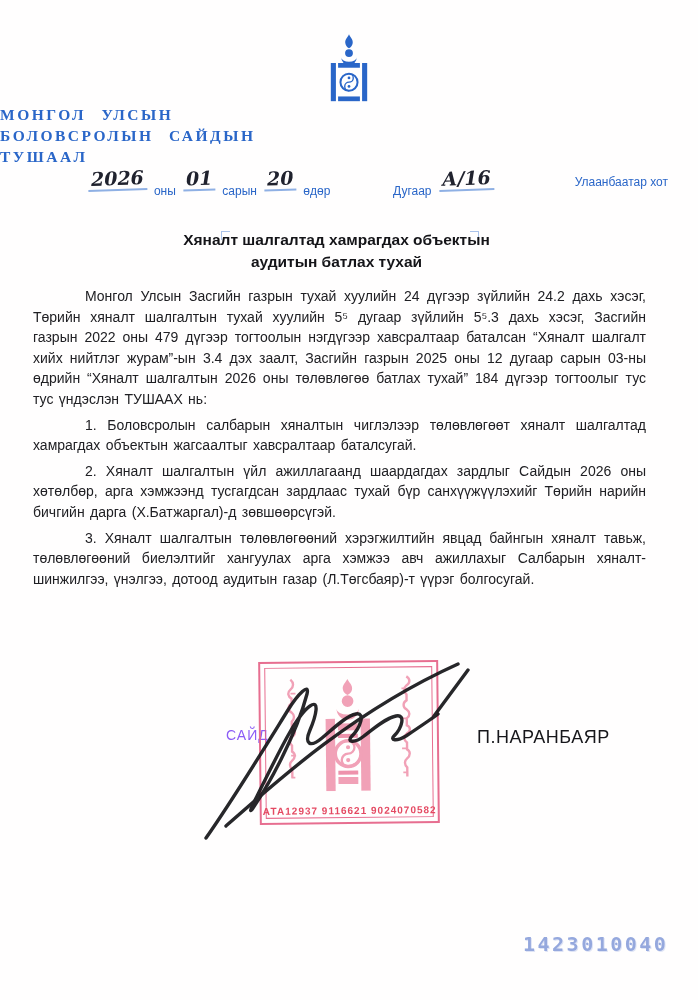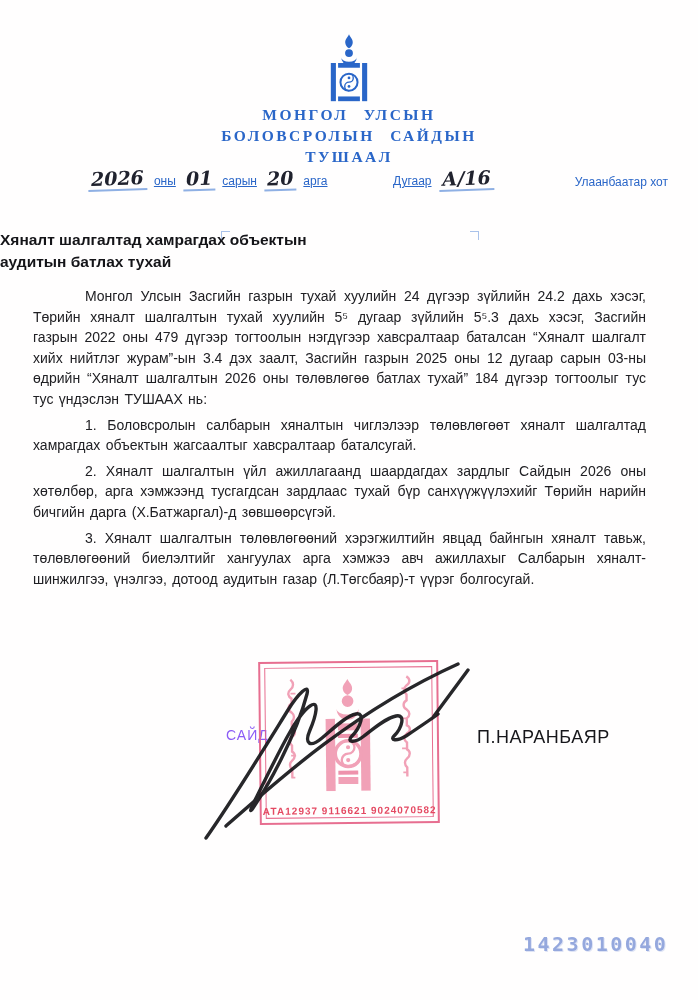--- a/index.html
+++ b/index.html
@@ -15,40 +15,40 @@
   *{margin:0;padding:0;box-sizing:border-box;}
   html,body{background:#ffffff;}
   .page{
     position:relative;width:698px;height:1000px;background:#fffefe;
     font-family:"Liberation Sans",sans-serif;color:var(--text-black);
     overflow:hidden;
   }
   
   .emblem{position:absolute;top:33px;left:329px;width:40px;height:70px;}
   .org-title{
-    position:absolute;top:104px;left:0;width:698px;text-align:center;
+    position:absolute;top:104px;left:0;width:698px;text-align:left;
     color:var(--header-blue);font-family:"Liberation Serif",serif;
     font-weight:bold;font-size:15.5px;line-height:21px;letter-spacing:2.5px;word-spacing:9px;
   }
   
   .dateline{position:absolute;top:167px;left:0;width:698px;height:30px;font-size:12px;color:var(--header-blue);}
   .dl-left{position:absolute;left:88px;top:0;white-space:nowrap;}
   .dl-num{position:absolute;left:393px;top:0;white-space:nowrap;}
   .dl-city{position:absolute;right:30px;top:8px;white-space:nowrap;text-align:right;}
   .hw{
     display:inline-block;text-align:center;vertical-align:baseline;
     font-family:"DejaVu Serif",serif;font-style:italic;font-weight:bold;
     font-size:19px;color:var(--ink-black);
     border-bottom:2px solid var(--underline-blue);
     transform:rotate(-2deg);padding:0 3px 0 3px;line-height:22px;
   }
-  .dl-lbl{display:inline-block;margin:0 7px;position:relative;top:0;text-decoration:underline;}
+  .dl-lbl{display:inline-block;margin:0 7px;position:relative;top:10px;}
   
   .decree-title{
-    position:absolute;top:229px;left:0;width:673px;text-align:left;
+    position:absolute;top:229px;left:0;width:673px;text-align:center;
     font-weight:bold;font-size:15.5px;line-height:22px;color:#141418;
   }
   .corner{position:absolute;width:9px;height:9px;}
   .corner-l{left:221px;top:231px;border-left:1.5px solid #a9c2ea;border-top:1.5px solid #a9c2ea;}
   .corner-r{left:470px;top:231px;border-right:1.5px solid #a9c2ea;border-top:1.5px solid #a9c2ea;}
   
   .body-text{
     position:absolute;top:286px;left:33px;width:613px;
     font-size:14px;line-height:20.6px;text-align:justify;color:var(--text-black);
   }
@@ -102,21 +102,21 @@
   </svg>
 
   <div class="org-title">
     <div>МОНГОЛ УЛСЫН</div>
     <div>БОЛОВСРОЛЫН САЙДЫН</div>
     <div>ТУШААЛ</div>
   </div>
 
   <div class="dateline">
     <div class="dl-left">
-      <span class="hw" style="min-width:56px">2026</span><span class="dl-lbl">оны</span><span class="hw" style="min-width:30px">01</span><span class="dl-lbl">сарын</span><span class="hw" style="min-width:30px">20</span><span class="dl-lbl">арга</span>
+      <span class="hw" style="min-width:56px">2026</span><span class="dl-lbl">оны</span><span class="hw" style="min-width:30px">01</span><span class="dl-lbl">сарын</span><span class="hw" style="min-width:30px">20</span><span class="dl-lbl">өдөр</span>
     </div>
     <div class="dl-num">
       <span class="dl-lbl" style="margin-left:0">Дугаар</span><span class="hw" style="min-width:46px">А/16</span>
     </div>
     <div class="dl-city">Улаанбаатар хот</div>
   </div>
 
   <div class="corner corner-l"></div>
   <div class="corner corner-r"></div>
   <div class="decree-title">

